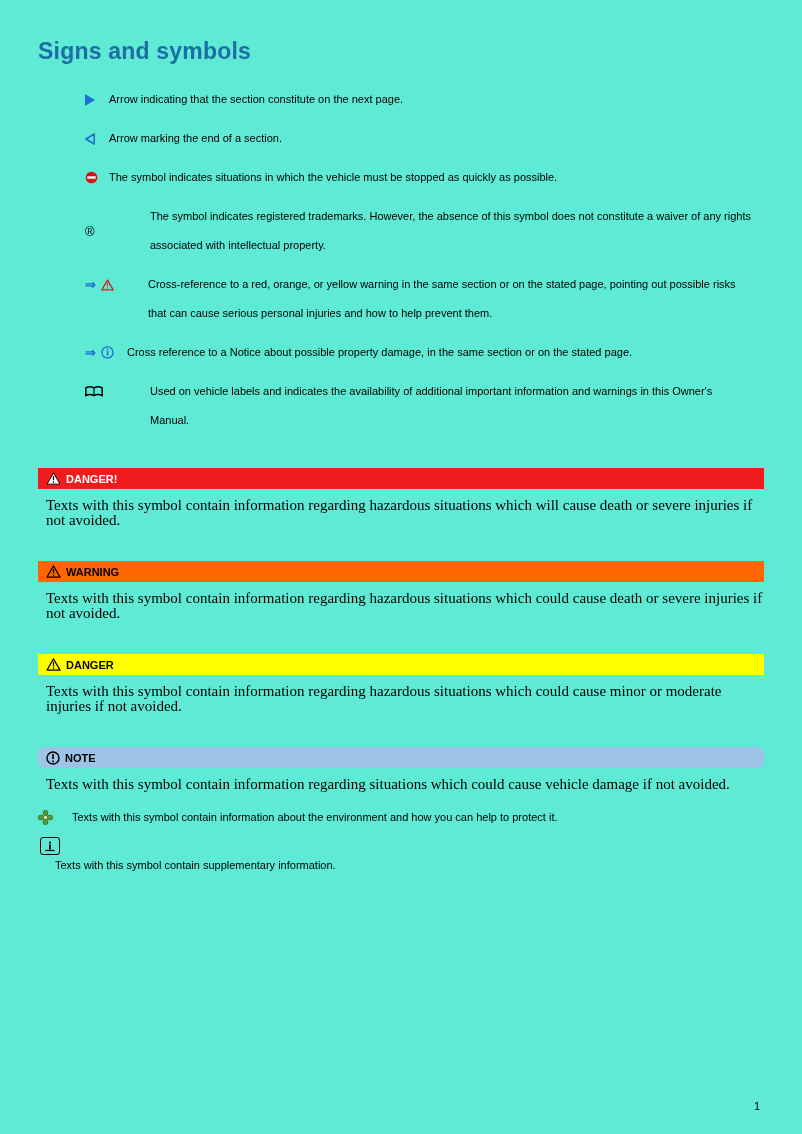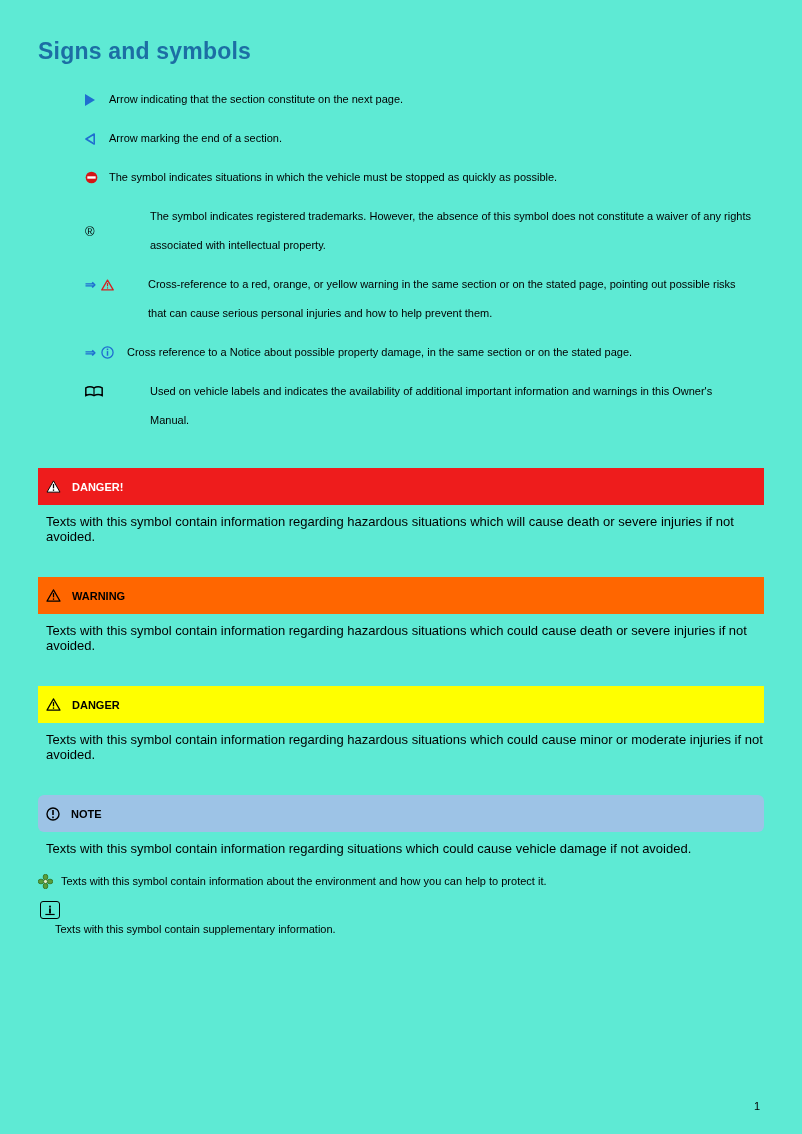--- a/index.html
+++ b/index.html
@@ -14,29 +14,29 @@
   .sym-icon.wide{flex:0 0 42px;display:flex;gap:5px;align-items:center;}
   .sym-icon.vcenter{align-self:center;}
   .sym-text{line-height:29px;}
   .sym-text.block{max-width:604px;}
   .ml41{margin-left:41px;}
   .ml21{margin-left:21px;}
   .arrow-glyph{color:#1f6ed0;font-weight:bold;font-size:13px;}
   .reg-mark{font-size:13px;}
   .inline-tri{display:inline-block;vertical-align:-1px;margin:0 1px;}
   
-  .banner{height:21px;display:flex;align-items:center;gap:11px;padding:8px 8px;
+  .banner{height:21px;display:flex;align-items:center;gap:5px;padding:0 8px;
           font-size:11px;font-weight:bold;margin-top:33px;}
   .banner.danger{background:#ee1c1c;color:#ffffff;}
   .banner.warning{background:#ff6600;color:#000000;}
   .banner.caution{background:#ffff00;color:#000000;}
   .banner.note{background:#9dc3e6;color:#000000;border-radius:6px;}
-  .banner-body{font-size:13px;line-height:15px;margin:9px 0 18px 8px;}
+  .banner-body{font-size:15px;line-height:15px;margin:9px 0 18px 8px;font-family:Liberation Serif, serif;}
   
-  .env-row{display:flex;align-items:center;gap:8px;margin:17px 0 0 0;font-size:11px;line-height:15px;}
+  .env-row{display:flex;align-items:center;gap:19px;margin:17px 0 0 0;font-size:11px;line-height:15px;}
   .supp{margin-top:12px;}
   .supp-icon{width:18px;height:16px;border:1.4px solid #000;border-radius:3px;
              display:flex;align-items:center;justify-content:center;margin-left:2px;}
   .supp-text{font-size:11px;margin:3px 0 0 17px;line-height:15px;}
   .page-number{position:absolute;right:42px;bottom:22px;font-size:11px;}
   svg{display:block;}
 </style>
 </head>
 <body>
 

